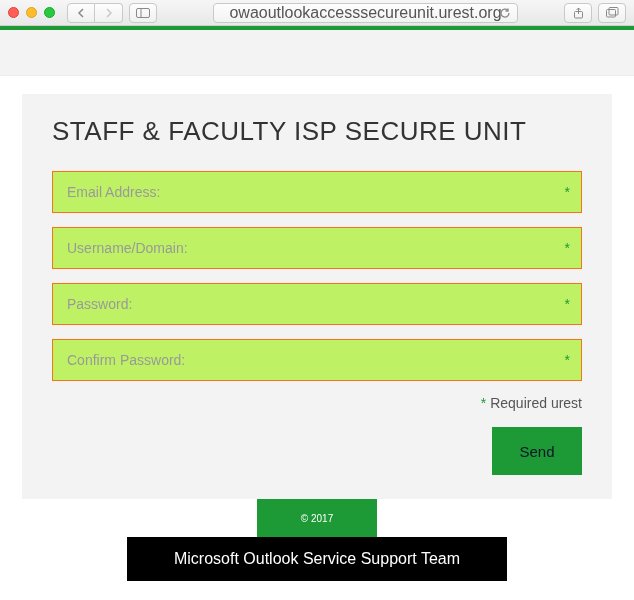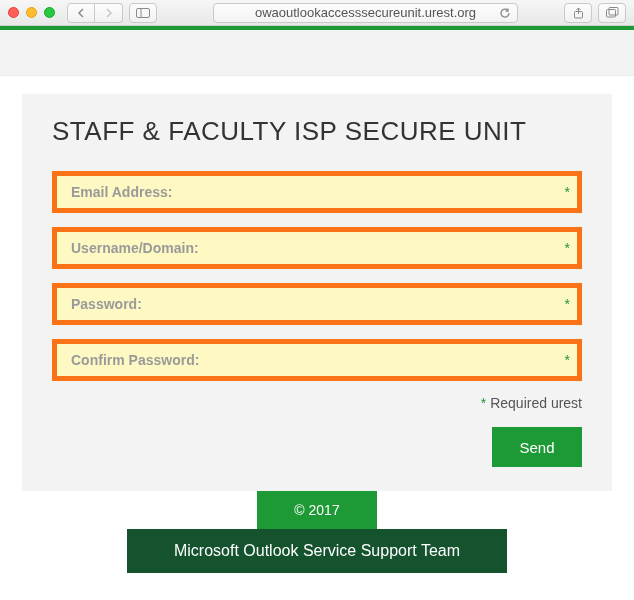--- a/index.html
+++ b/index.html
@@ -46,21 +46,21 @@
     }
     .url-bar {
       flex: 1;
       height: 20px;
       background: linear-gradient(#fdfdfd, #f3f3f3);
       border: 1px solid #c9c9c9;
       border-radius: 4px;
       display: flex;
       align-items: center;
       justify-content: center;
-      font-size: 13px;
+      font-size: 16px;
       color: #555;
       margin: 0 40px 0 50px;
       position: relative;
     }
     .url-bar .reload {
       position: absolute; right: 6px; color: #888; font-size: 12px;
     }
     .right-group { display: flex; gap: 6px; }
     
     .accent-bar { height: 4px; background: #1d9a35; }
@@ -80,27 +80,26 @@
       letter-spacing: 0.5px;
       margin-bottom: 24px;
     }
     .field-wrap {
       position: relative;
       margin-bottom: 14px;
     }
     .field-input {
       width: 100%;
       height: 42px;
-      background: #fef9c3;
-      border: 5px solid #f97316;
+      background: #bef264;
+      border: 1px solid #f97316;
       padding: 0 28px 0 14px;
       font-size: 14px;
       color: #777;
       outline: none;
-      font-weight: bold;
     }
     .field-input::placeholder { color: #9a9a9a; }
     .req-star {
       position: absolute;
       right: 12px;
       top: 50%;
       transform: translateY(-50%);
       color: #1d9a35;
       font-size: 14px;
     }
@@ -111,46 +110,46 @@
       margin-top: 12px;
     }
     .req-legend .star { color: #1d9a35; margin-right: 4px; }
     .send-row {
       display: flex;
       justify-content: flex-end;
       margin-top: 16px;
     }
     .send-btn {
       background: #1d9a35;
-      color: #ffffff;
+      color: #0f172a;
       border: none;
       width: 90px;
-      height: 40px;
+      height: 48px;
       font-size: 15px;
       cursor: pointer;
     }
     
     .footer {
       display: flex;
       flex-direction: column;
       align-items: center;
       margin-top: 0;
     }
     .footer-top {
       background: #1d9a35;
       color: #fff;
       width: 120px;
       height: 38px;
       display: flex;
       align-items: center;
       justify-content: center;
-      font-size: 14px;
+      font-size: 10px;
     }
     .footer-bottom {
-      background: #14532d;
+      background: #000000;
       color: #fff;
       width: 380px;
       height: 44px;
       display: flex;
       align-items: center;
       justify-content: center;
       font-size: 16px;
     }
     svg { display:block; }
   </style>

